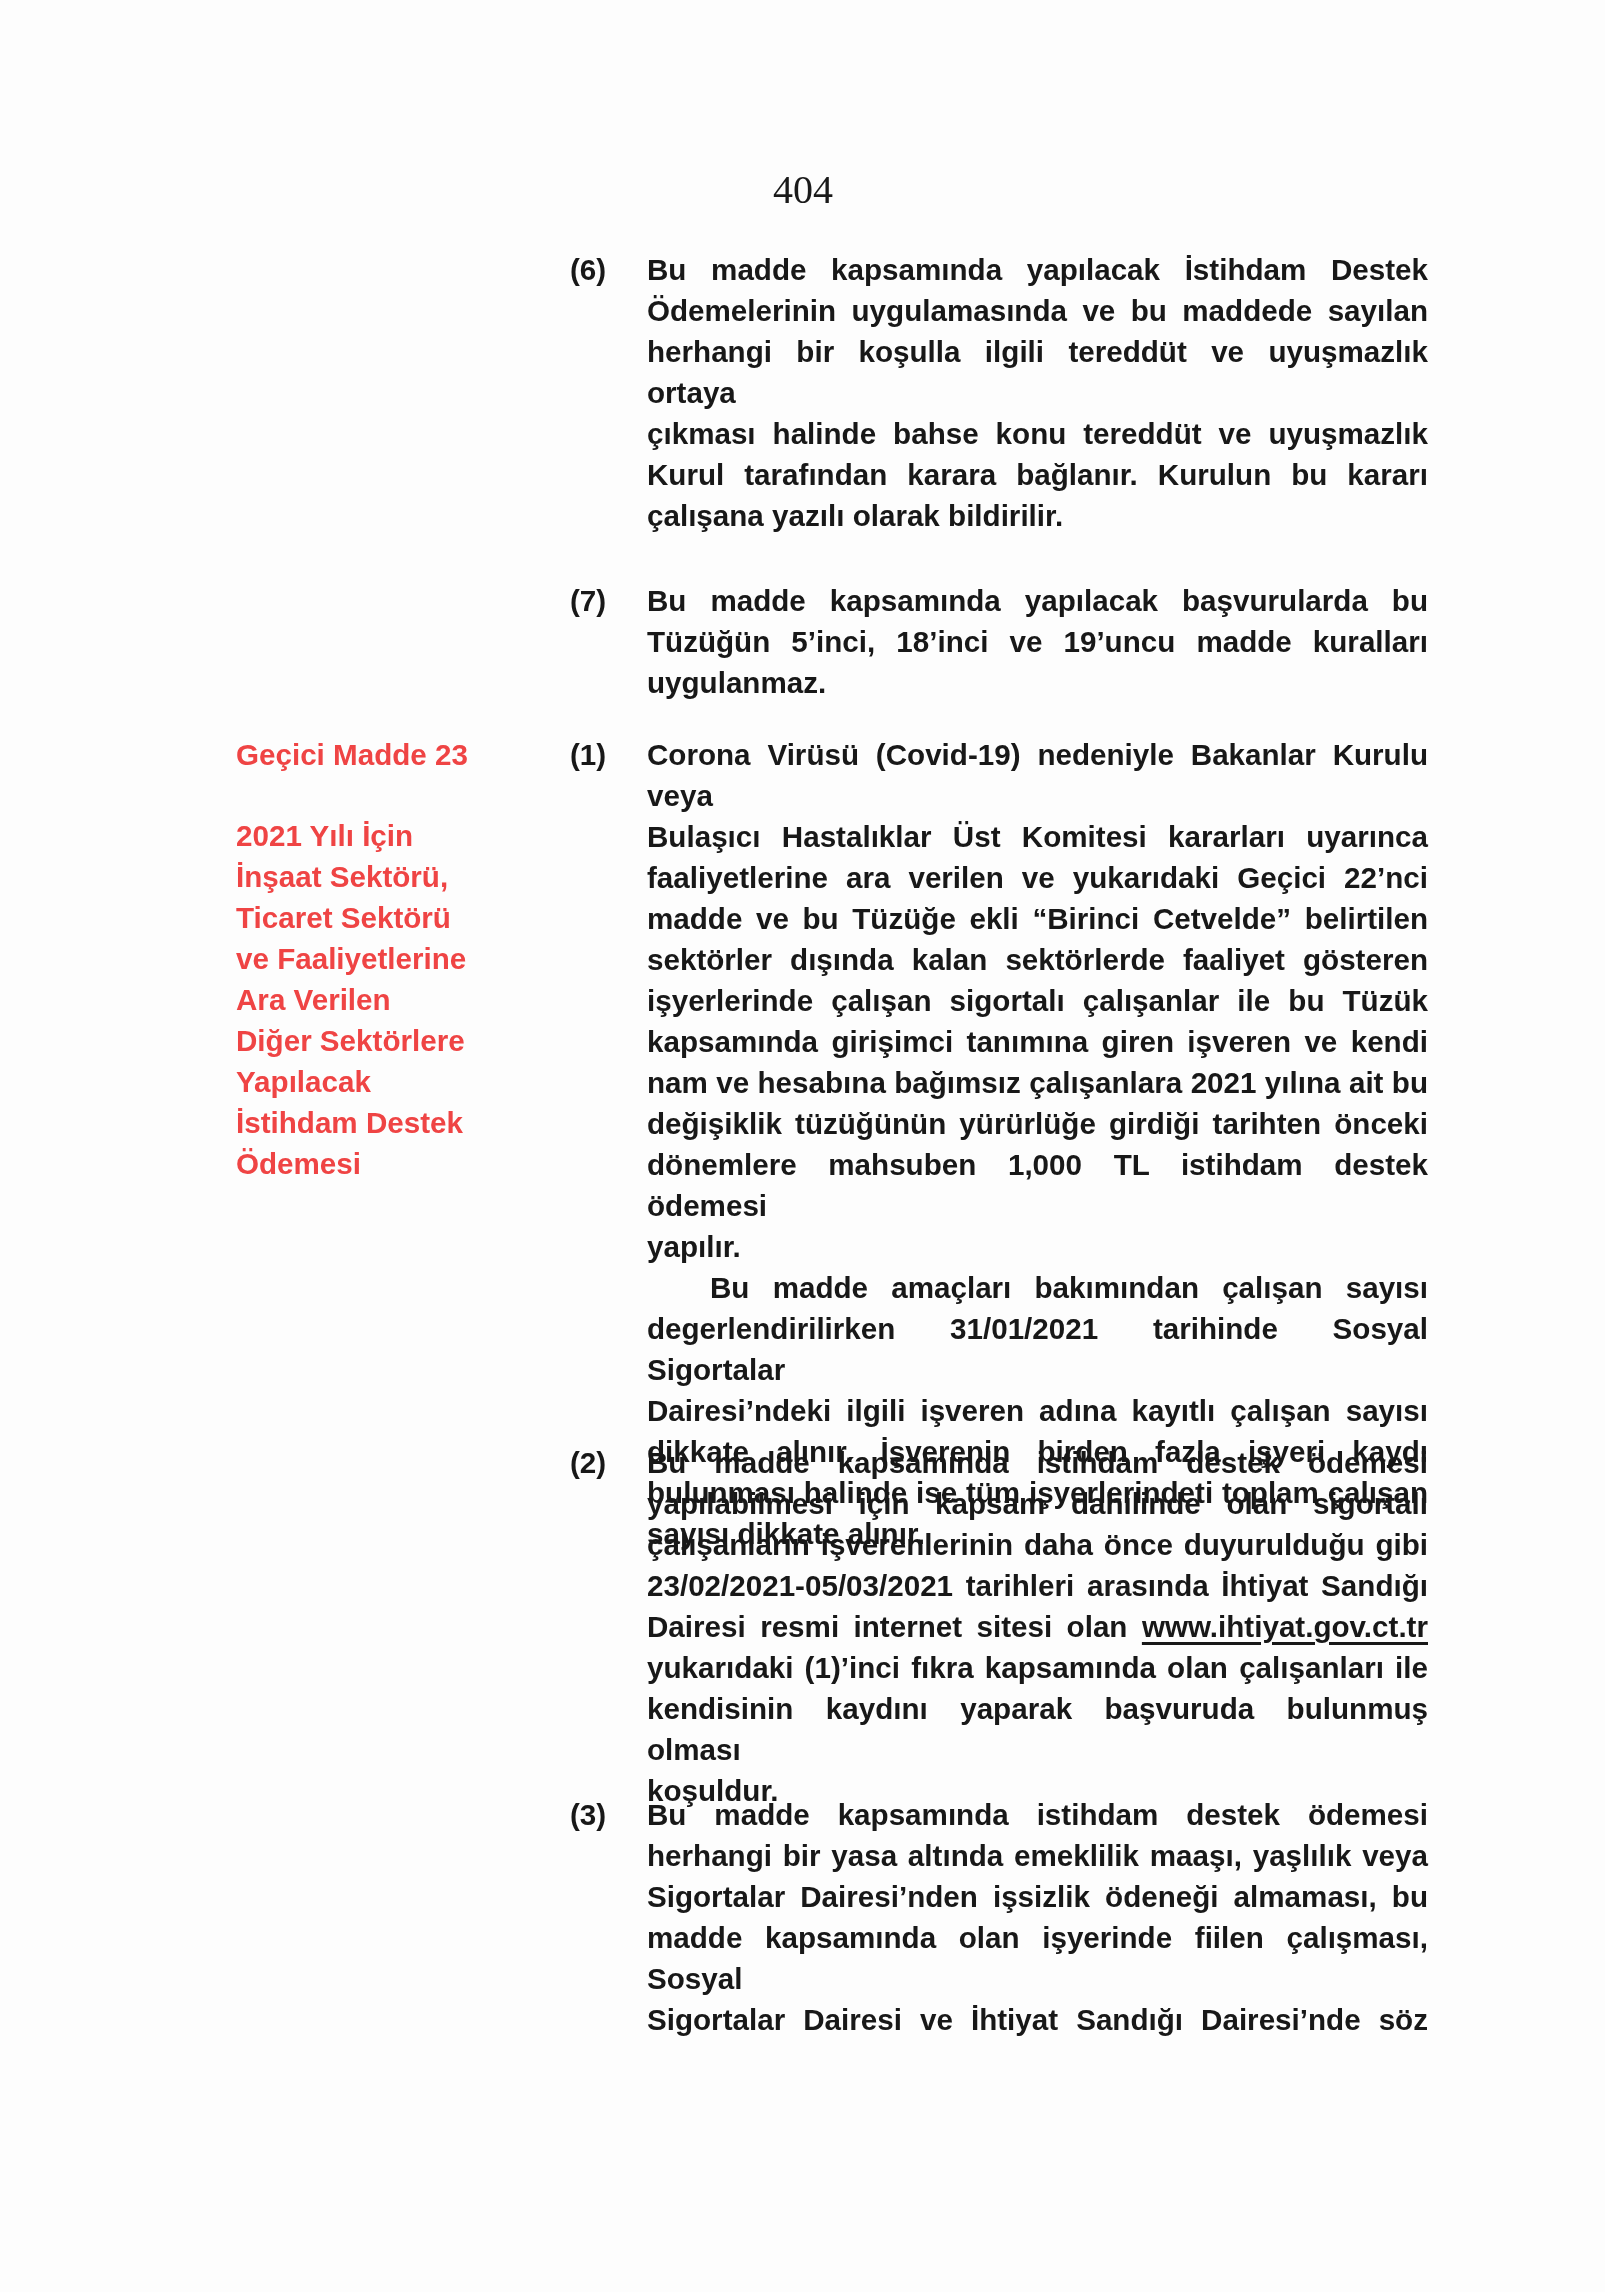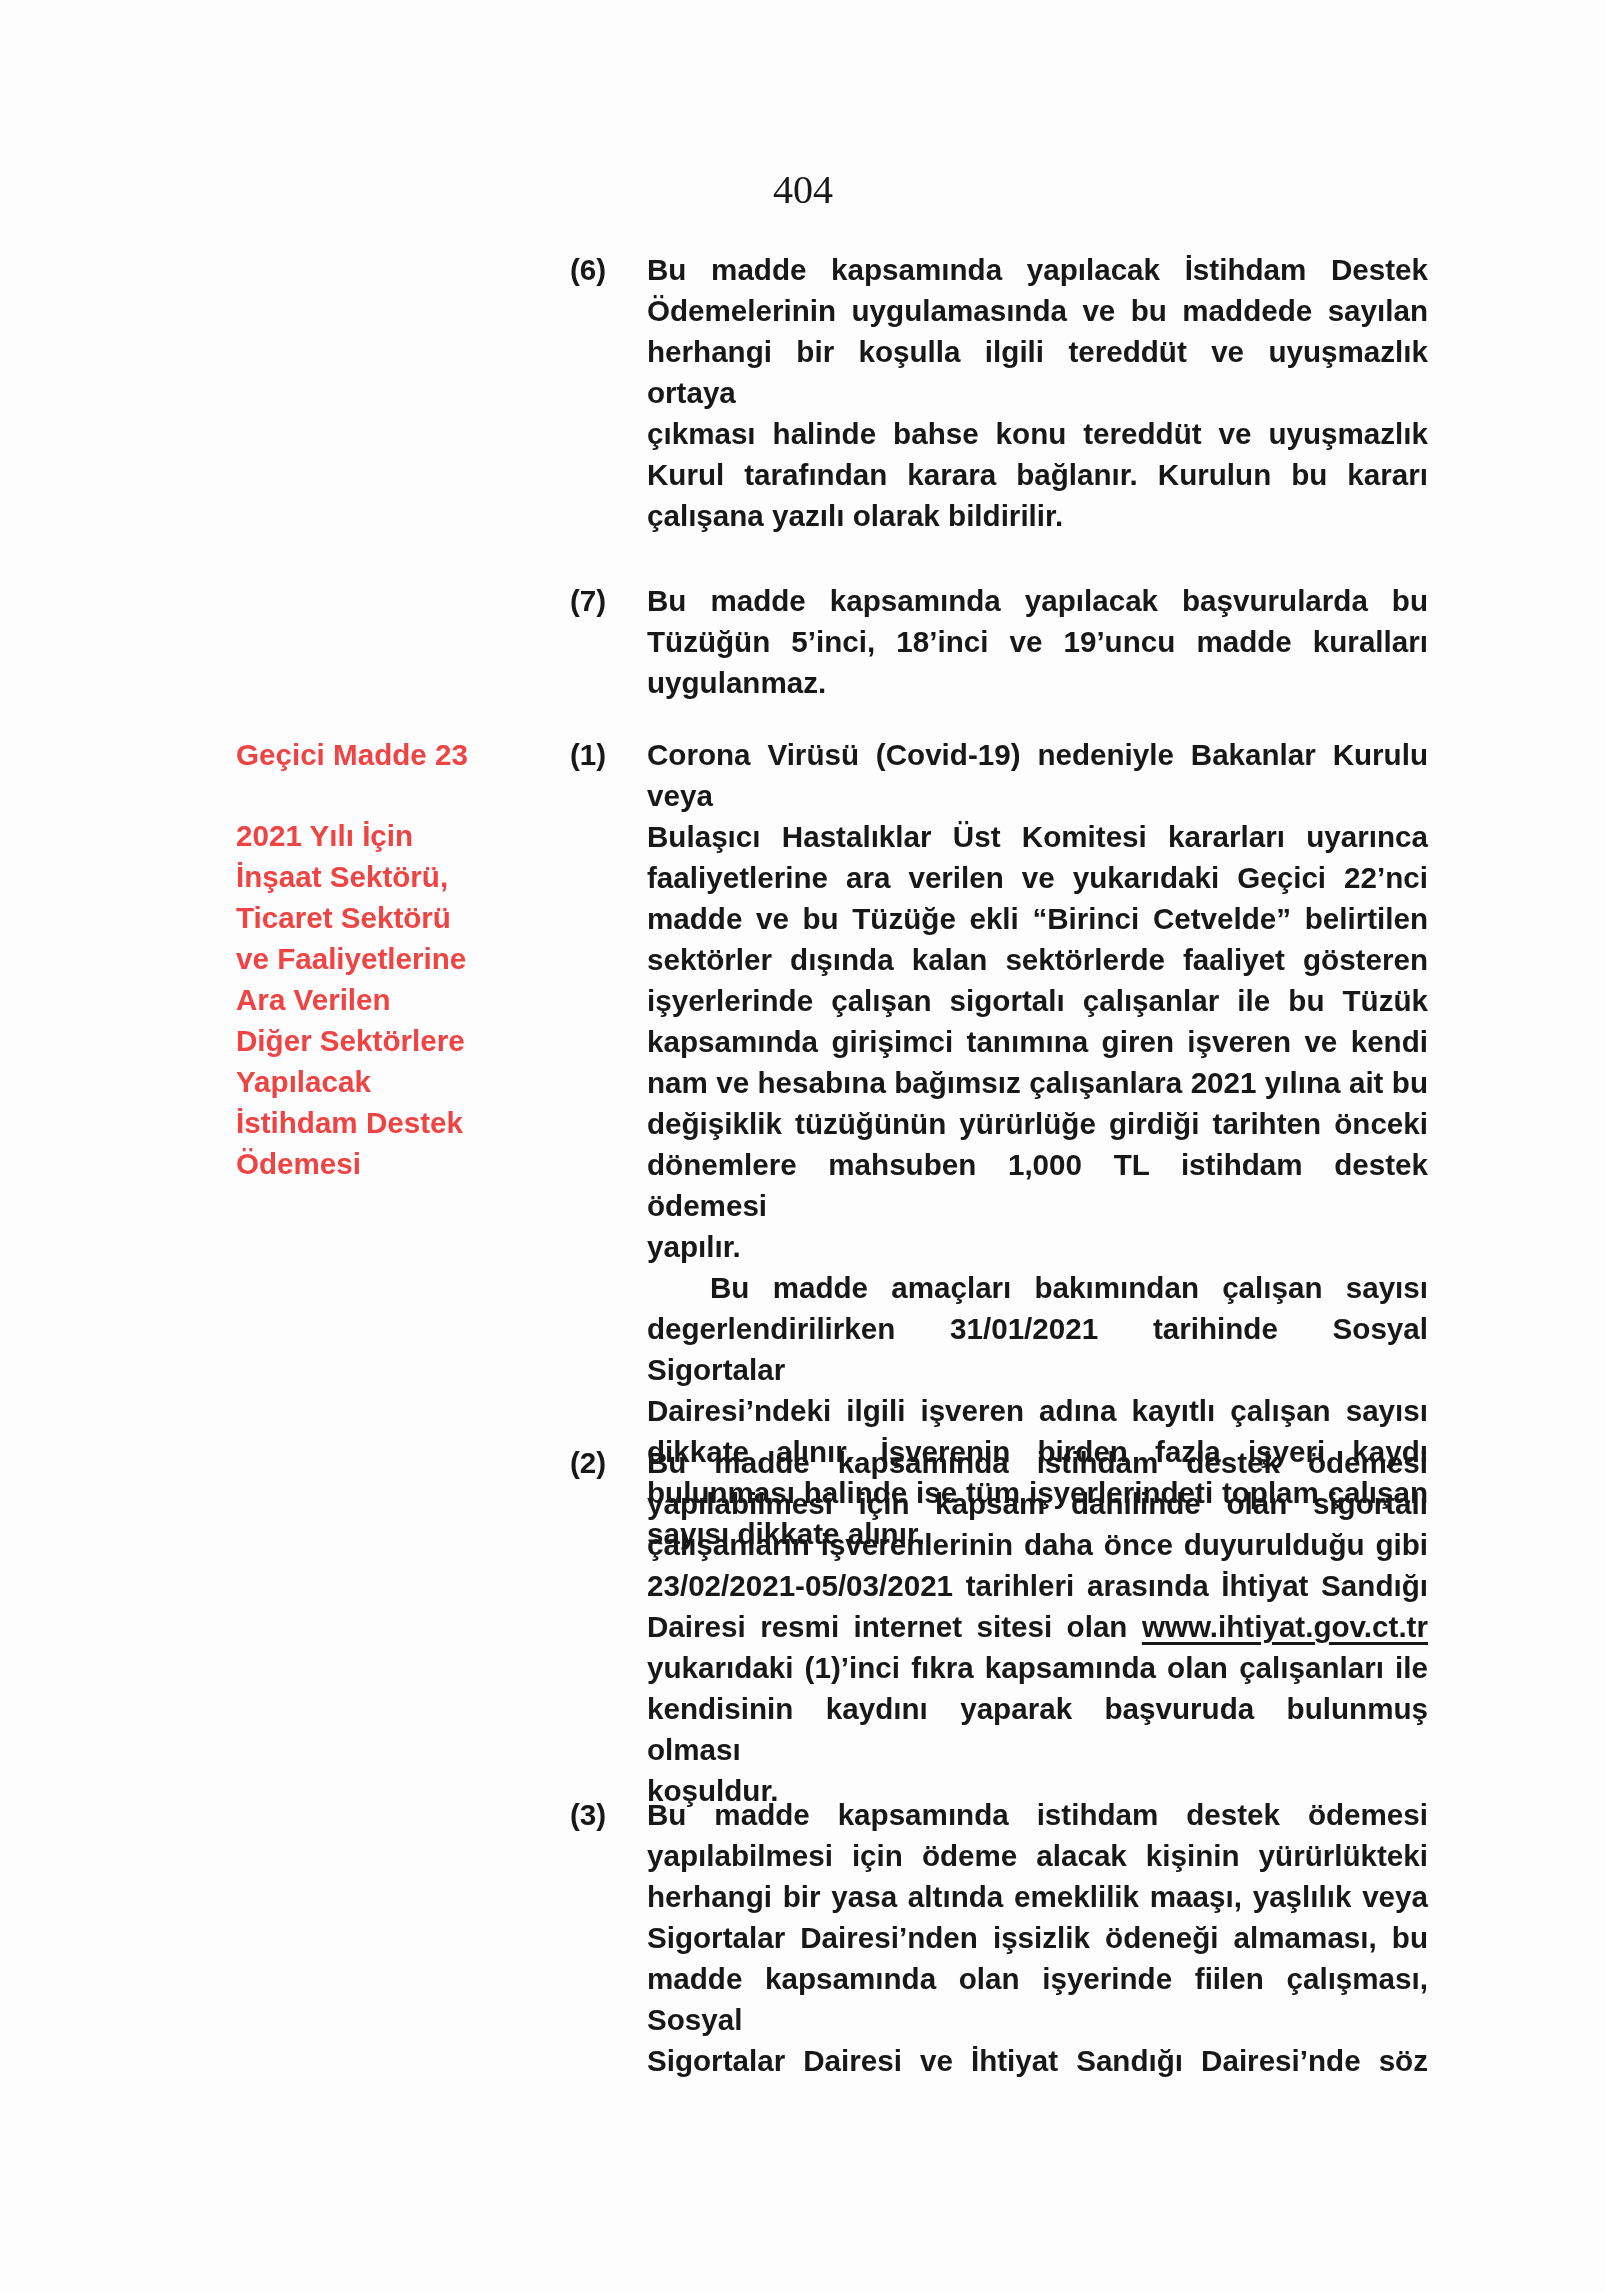--- a/index.html
+++ b/index.html
@@ -127,21 +127,20 @@
       <div class="line jl">yukarıdaki (1)’inci fıkra kapsamında olan çalışanları ile</div>
       <div class="line jl">kendisinin kaydını yaparak başvuruda bulunmuş olması</div>
       <div class="line ll">koşuldur.</div>
     </div>
   </div>
 
   <div class="clause" id="clause-3">
     <span class="num">(3)</span>
     <div class="ptext">
       <div class="line jl">Bu madde kapsamında istihdam destek ödemesi</div>
-      <div class="line jl">yapılabilmesi için ödeme alacak kişinin yürürlükteki</div>
       <div class="line jl">herhangi bir yasa altında emeklilik maaşı, yaşlılık veya</div>
       <div class="line jl">Sigortalar Dairesi’nden işsizlik ödeneği almaması, bu</div>
       <div class="line jl">madde kapsamında olan işyerinde fiilen çalışması, Sosyal</div>
       <div class="line jl">Sigortalar Dairesi ve İhtiyat Sandığı Dairesi’nde söz</div>
     </div>
   </div>
 
 </div>
 
 

